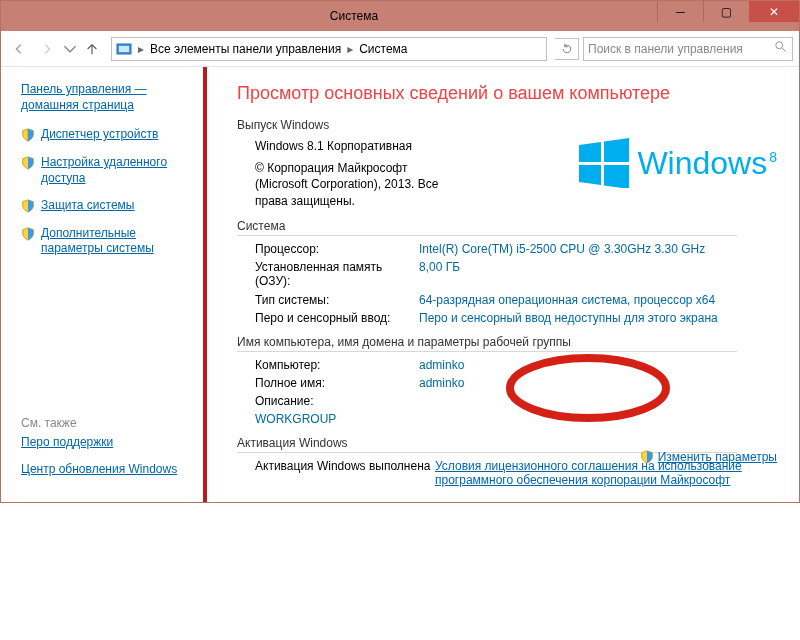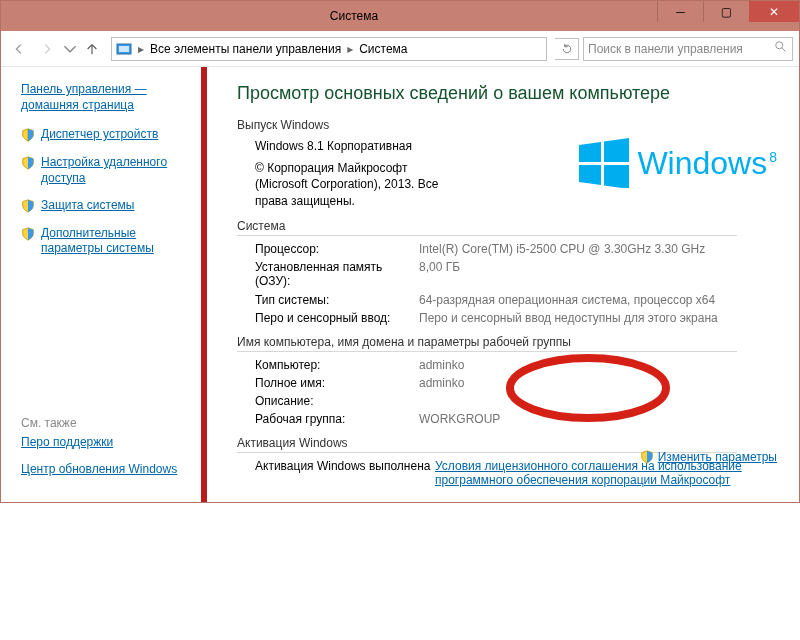--- a/index.html
+++ b/index.html
@@ -14,34 +14,34 @@
   .toolbar { height:36px; background:#fff; border-bottom:1px solid #e5e5e5; display:flex; align-items:center; padding:0 6px; gap:4px;}
   .nav-arrow { width:24px; height:24px; border-radius:2px; display:flex; align-items:center; justify-content:center; color:#888;}
   .nav-arrow svg { width:14px; height:14px; }
   .up-arrow { width:22px; height:22px; display:flex; align-items:center; justify-content:center; color:#555;}
   .address { flex:1; height:24px; border:1px solid #c0c0c0; display:flex; align-items:center; padding:0 4px; font-size:12px; gap:4px; margin:0 4px;}
   .address .icon { width:16px; height:16px; display:flex; align-items:center; justify-content:center;}
   .sep { color:#666; padding:0 2px;}
   .addr-refresh { width:24px; height:22px; border:1px solid #c0c0c0; border-left:none; display:flex; align-items:center; justify-content:center;}
   .search { width:210px; height:24px; border:1px solid #c0c0c0; display:flex; align-items:center; padding:0 4px; color:#888; gap:6px;}
   .body { display:flex; height:calc(100% - 66px);}
-  .sidebar { width:206px; border-right:6px solid #b91c1c; padding:14px 14px 8px 20px; position:relative;}
+  .sidebar { width:206px; border-right:4px solid #b91c1c; padding:14px 14px 8px 20px; position:relative;}
   .home-link { color:#0066aa; font-size:12px; line-height:1.35; margin-bottom:14px; text-decoration:underline; display:block;}
   .side-item { display:flex; align-items:flex-start; gap:6px; margin-bottom:12px;}
   .shield { width:14px; height:14px; flex-shrink:0; margin-top:1px;}
   .side-link { color:#0066aa; text-decoration:underline; font-size:12px; line-height:1.3;}
   .side-bottom { position:absolute; bottom:12px; left:20px; right:14px;}
   .see-also { color:#888; margin-bottom:5px;}
   .main { flex:1; padding:16px 22px 10px 30px; overflow:hidden; position:relative;}
-  h1.page { color:#14532d; font-weight:normal; font-size:18px; margin:0 0 14px 0;}
+  h1.page { color:#ef4444; font-weight:normal; font-size:18px; margin:0 0 14px 0;}
   .section-title { color:#333; font-size:12px; margin-bottom:6px; margin-top:4px;}
   .section-title.line { border-bottom:1px solid #d8d8d8; padding-bottom:2px; margin-top:10px; width:500px;}
   .kv { display:flex; margin:4px 0 4px 18px; font-size:12px;}
   .kv .k { width:164px; color:#000;}
-  .kv .v { flex:1; color:#737373;}
+  .kv .v { flex:1; color:#0369a1;}
   .edition-block { position:relative; }
   .edition-text { margin-left:18px; font-size:12px; width:200px; line-height:1.35;}
   .winlogo { position:absolute; right:0; top:0; display:flex; align-items:center; gap:8px;}
   .winlogo svg.tiles { width:50px; height:50px;}
   .winlogo .txt { color:#00adef; font-size:32px; font-weight:300; letter-spacing:0px;}
   .winlogo .txt sup { font-size:14px; vertical-align:super; margin-left:2px;}
   .link { color:#0066aa; text-decoration:underline;}
   .change-params { position:absolute; right:22px; top:382px; display:flex; align-items:center; gap:4px; font-size:12px;justify-content:flex-end;}
   .highlight-ring { position:absolute; left:296px; top:284px; width:170px; height:74px; pointer-events:none;}
   .scratch { display:inline-block; width:130px; height:12px; background:#a03b2d; border-radius:3px; vertical-align:middle;}
@@ -203,21 +203,20 @@
         </div>
       <div class="kv">
           <div class="k">Полное имя:</div>
           <div class="v">adminko</div>
         </div>
       <div class="kv">
           <div class="k">Описание:</div>
           <div class="v"></div>
         </div>
       <div class="kv">
-          <div class="k">Рабочая группа:</div>
           <div class="v">WORKGROUP</div>
         </div>
 
       <div class="change-params">
         <svg class="shield" viewBox="0 0 16 16" width="14" height="14">
             <path d="M8 1 L14 3 V8 C14 12 8 15 8 15 C8 15 2 12 2 8 V3 Z" fill="#ffd23f" stroke="#c89b00"></path>
             <path d="M8 1 L14 3 V8 C14 12 8 15 8 15 V1" fill="#3a99e8"></path>
           </svg>
         <span class="link">Изменить параметры</span>
       </div>

